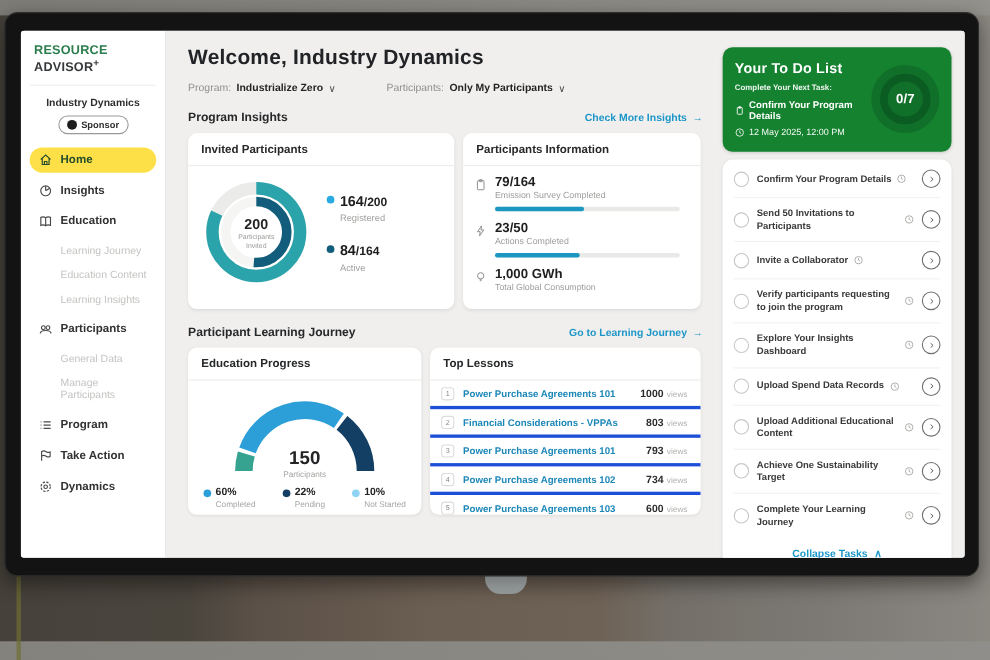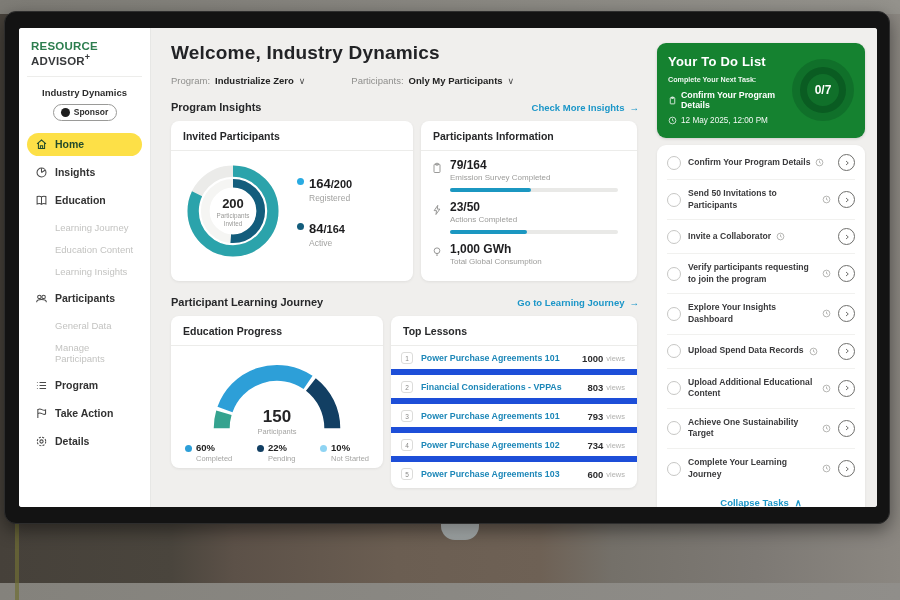--- a/index.html
+++ b/index.html
@@ -81,22 +81,22 @@
   .gauge-center { position:absolute; left:0; right:0; bottom:2px; text-align:center; }
   .gc-val { font-size:17px; font-weight:bold; color:#242426; }
   .gc-lab { font-size:7.5px; color:#a5a5a3; }
   .g-legend { display:flex; justify-content:space-between; padding:4px 14px 0; }
   .gl-item { position:relative; padding-left:11px; }
   .gl-dot { position:absolute; left:0; top:2.5px; width:7px; height:7px; border-radius:50%; }
   .gl-pct { font-size:9.5px; font-weight:bold; color:#222; }
   .gl-lab { font-size:7.5px; color:#a5a5a3; margin-top:1px; }
 
   
-  .card-lessons { width:246px; height:172px; }
-  .lesson { display:flex; align-items:center; padding:6px 12px 5px 10px; border-bottom:6px solid #1d4ed8; }
+  .card-lessons { width:246px; height:152px; }
+  .lesson { display:flex; align-items:center; padding:6px 12px 5px 10px; border-bottom:3px solid #1d4ed8; }
   .lesson:last-child { border-bottom:none; }
   .l-rank { width:12px; height:12px; border:1px solid #dcdcda; border-radius:3px; font-size:6.5px; color:#8a8a88;
     display:flex; align-items:center; justify-content:center; flex-shrink:0; }
   .l-title { flex:1; font-size:8.8px; font-weight:bold; color:#1d87b8; margin-left:8px; cursor:pointer; }
   .l-views { font-size:9.5px; font-weight:bold; color:#2c2c2e; }
   .l-sfx { font-size:7.5px; color:#b1b1af; margin-left:3px; }
 
   
   .right { width:226px; padding:15px 12px 0 6px; background:#f0efed; flex-shrink:0; }
   .todo-card { background:#158230; border-radius:9px; padding:11px 11px 13px; display:flex; gap:6px;
@@ -190,21 +190,21 @@
           <svg viewBox="0 0 16 16">
               <path d="M3.5 2.5 V13.5 M3.5 3.2 C5 2.2 7 2.3 8.5 3.2 C10 4.1 12 4.2 13 3.6 V8.6 C12 9.2 10 9.1 8.5 8.2 C7 7.3 5 7.2 3.5 8.2"></path>
             </svg>
           <span>Take Action</span>
         </div>
         <div class="nav-item">
           <svg viewBox="0 0 16 16">
               <circle cx="8" cy="8" r="2"></circle>
               <circle cx="8" cy="8" r="5.2" stroke-dasharray="2.6 1.5"></circle>
             </svg>
-          <span>Details</span>
+          <span>Dynamics</span>
         </div>
       </div>
 
       <div class="main">
         <div class="welcome">Welcome, Industry Dynamics</div>
 
         <div class="filters">
           <div class="filter">
             <span class="f-lab">Program:</span>
             <span class="f-val">Industrialize Zero</span>

